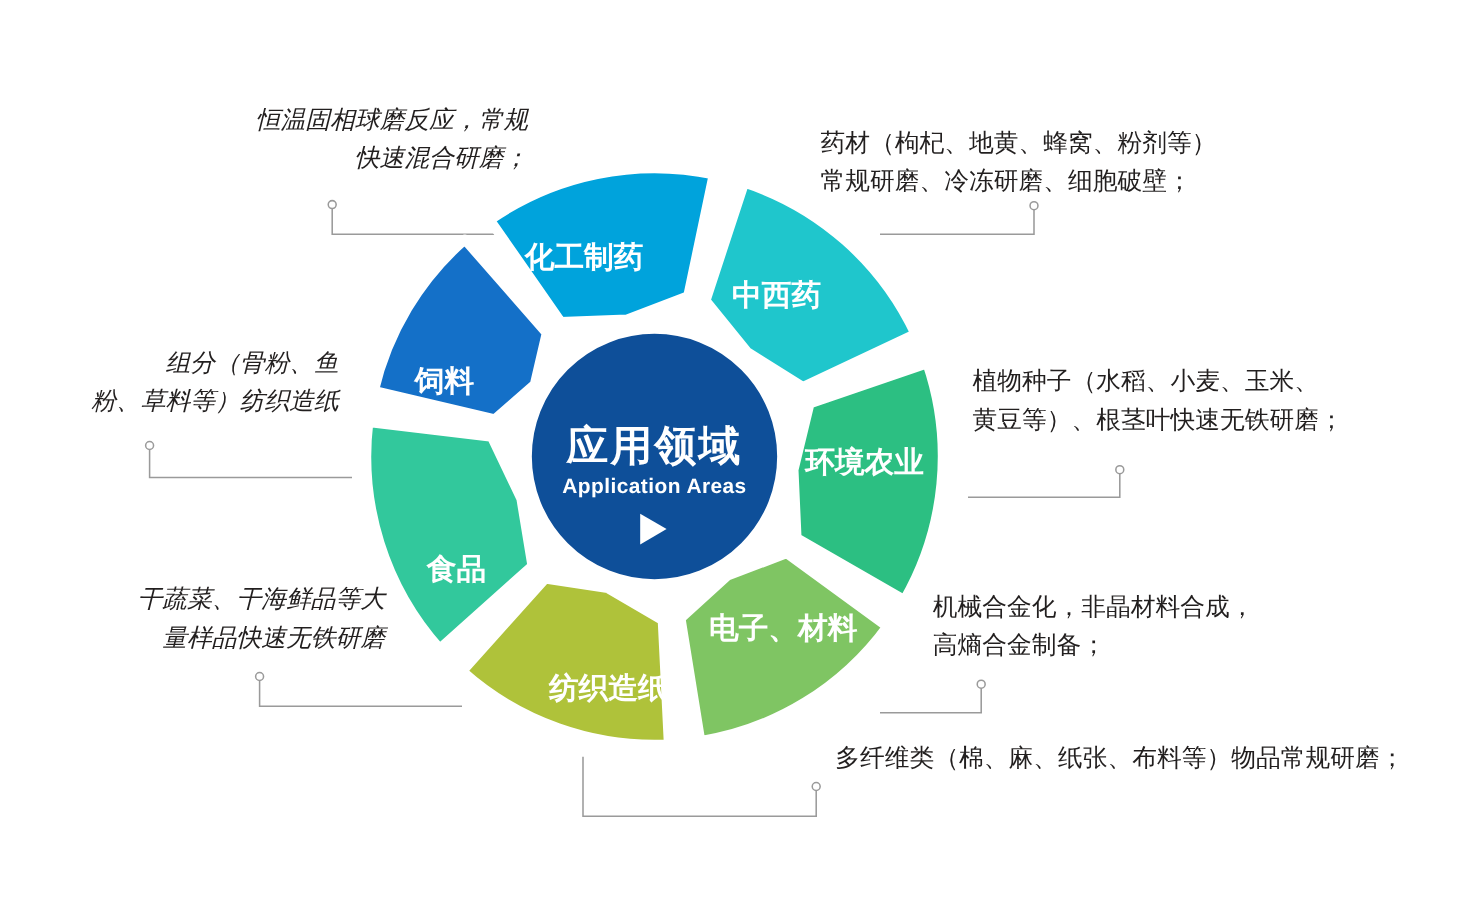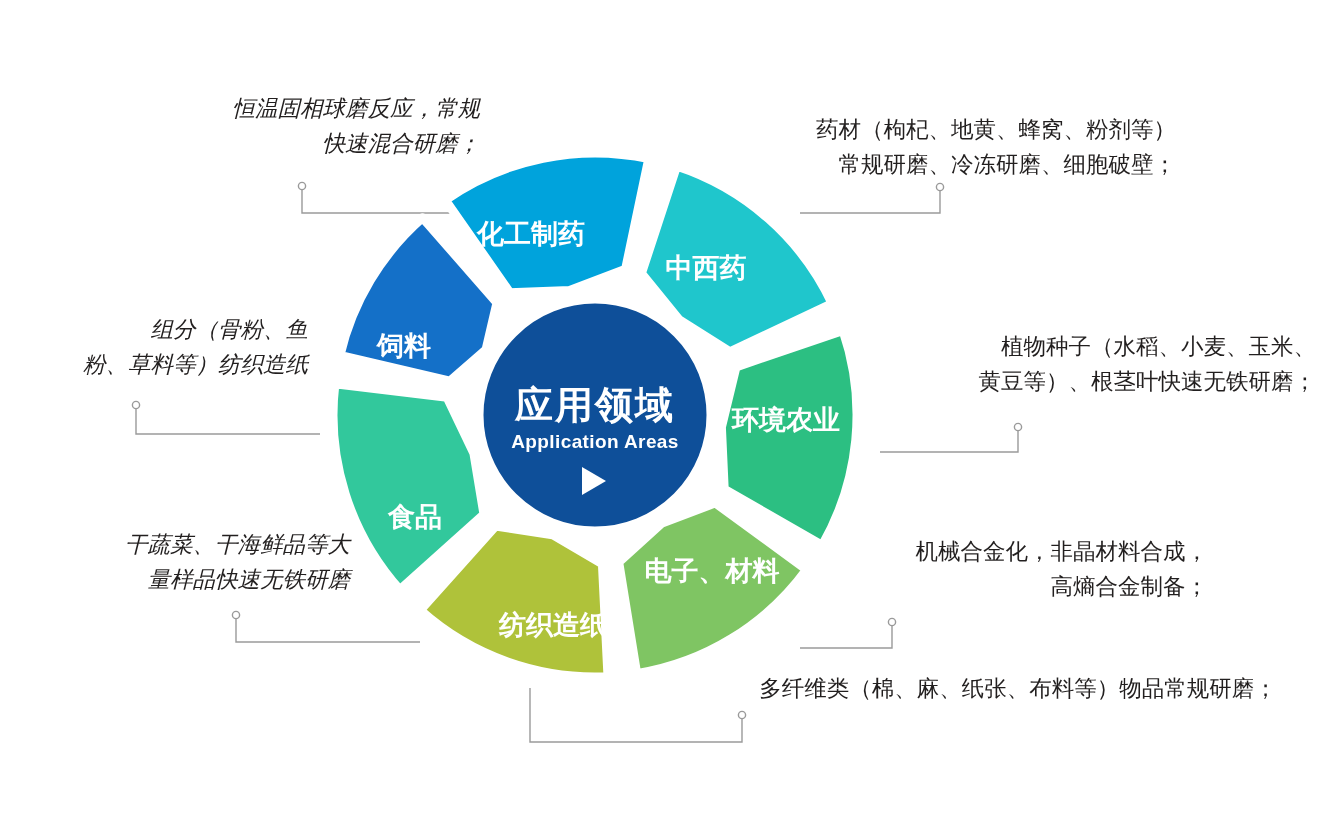--- a/index.html
+++ b/index.html
@@ -52,21 +52,21 @@
     letter-spacing: 0.4px;
   }
   .callout {
     position: absolute;
     font-family: "Liberation Sans", "DejaVu Sans", sans-serif;
     font-size: 22.5px;
     line-height: 1.55;
     color: #221f1f;
     white-space: pre-line;
   }
-  .callout.right { text-align: right; }
+  .callout.right { text-align: left; }
   .callout.left  { text-align: right; font-style: italic; }
   .callout.center { text-align: center; }
 </style>
 </head>
 <body>
 
 <div id="stage">
   <svg class="diagram" viewBox="0 0 1330 824">
     <g id="leaders">
         <path d="M302,187 L302,213 L470,213" fill="none" stroke="#9A9A9A" stroke-width="1.4"></path>
@@ -135,21 +135,21 @@
         <text class="petal-label" x="553" y="627" font-size="27">纺织造纸</text>
         <text class="petal-label" x="415" y="519" font-size="27">食品</text>
         <text class="petal-label" x="404" y="348" font-size="27">饲料</text>
       </g>
   </svg>
   <div id="callouts">
       <div class="callout left" style="left: 120px; top: 92px; width: 360px;">恒温固相球磨反应，常规
 快速混合研磨；</div>
       <div class="callout right" style="left: 746px; top: 113px; width: 430px;">药材（枸杞、地黄、蜂窝、粉剂等）
 常规研磨、冷冻研磨、细胞破壁；</div>
-      <div class="callout right" style="left: 916px; top: 330px; width: 400px;">植物种子（水稻、小麦、玉米、
+      <div class="callout right" style="left: 884px; top: 330px; width: 400px;">植物种子（水稻、小麦、玉米、
 黄豆等）、根茎叶快速无铁研磨；</div>
       <div class="callout right" style="left: 848px; top: 535px; width: 360px;">机械合金化，非晶材料合成，
 高熵合金制备；</div>
       <div class="callout center" style="left: 718px; top: 672px; width: 600px;">多纤维类（棉、麻、纸张、布料等）物品常规研磨；</div>
       <div class="callout left" style="left: 60px; top: 528px; width: 290px;">干蔬菜、干海鲜品等大
 量样品快速无铁研磨</div>
       <div class="callout left" style="left: 28px; top: 313px; width: 280px;">组分（骨粉、鱼
 粉、草料等）纺织造纸</div>
     </div>
 </div>

